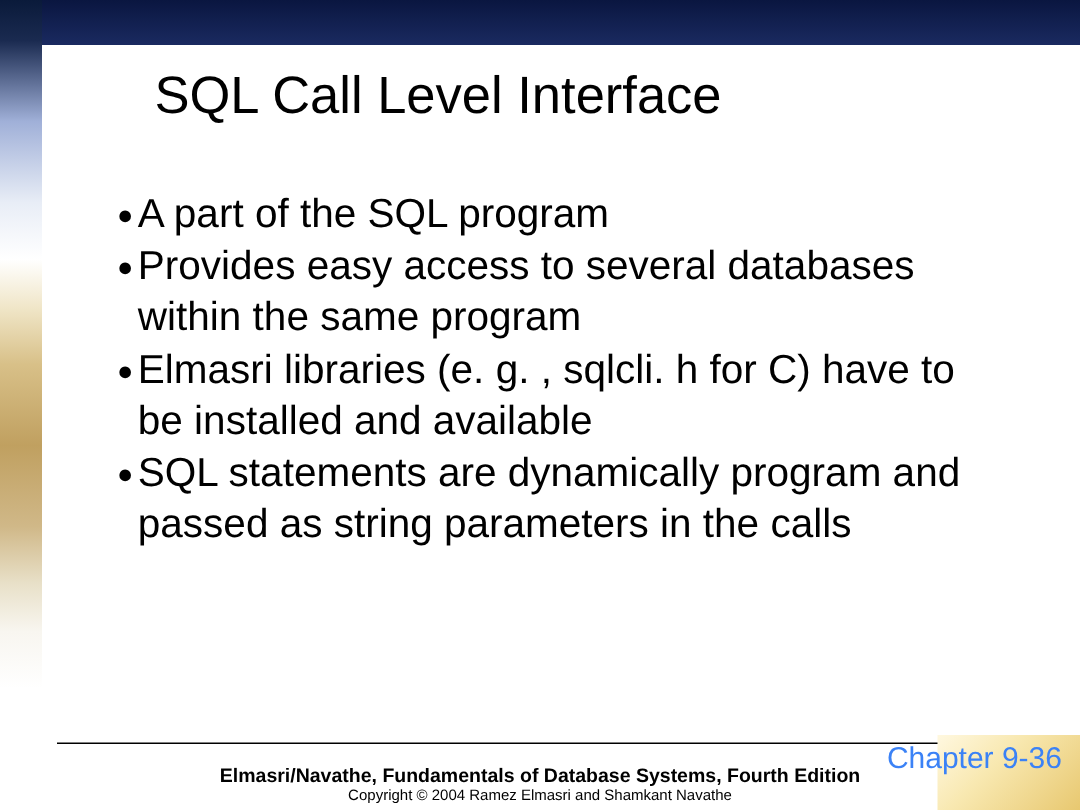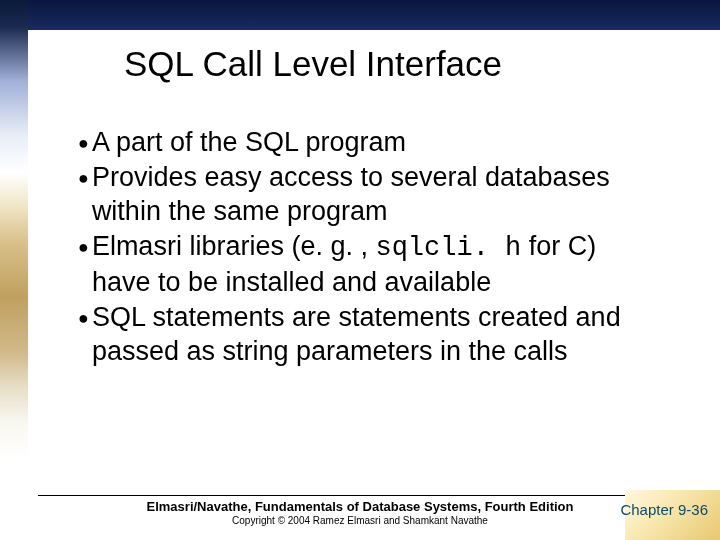--- a/index.html
+++ b/index.html
@@ -50,21 +50,20 @@
   }
   .title {
     position: absolute;
     top: 44px;
     left: 0;
     width: 584px;
     text-align: center;
     font-size: 35px;
     color: #000000;
     font-weight: normal;
-    margin-left: 21px;
   }
   .content {
     position: absolute;
     top: 126px;
     left: 78px;
     right: 60px;
     color: #000000;
   }
   .bullet-item {
     display: flex;
@@ -77,25 +76,25 @@
     flex: 0 0 auto;
     font-size: 18px;
     margin-right: 3px;
     margin-top: 6px;
     color: #000000;
   }
   .bullet-text {
     flex: 1 1 auto;
   }
   .mono {
-    font-family: Liberation Mono, monospace;
+    font-family: Liberation Sans, sans-serif;
   }
   .footer {
     position: absolute;
-    bottom: 14px;
+    bottom: 4px;
     left: 0;
     width: 720px;
     text-align: center;
   }
   .footer-line {
     position: absolute;
     bottom: 44px;
     left: 38px;
     right: 95px;
     height: 1px;
@@ -108,22 +107,22 @@
     margin-bottom: 1px;
   }
   .footer-sub {
     font-size: 10px;
     color: #000000;
   }
   .chapter {
     position: absolute;
     bottom: 22px;
     right: 12px;
-    font-size: 15px;
-    color: #0c4a6e;
+    font-size: 20px;
+    color: #3b82f6;
   }
   .right-accent {
     position: absolute;
     right: 0;
     bottom: 0;
     width: 95px;
     height: 50px;
     background: linear-gradient(135deg, #fff8e0 0%, #f8e8b0 40%, #e8c870 100%);
   }
 </style>
@@ -151,21 +150,21 @@
 
     <div class="bullet-item">
       <span class="bullet-dot">●</span>
       <span class="bullet-text">
         <span>Elmasri libraries (e. g. , </span><span class="mono">sqlcli. h</span><span> for C) have to be installed and available</span>
       </span>
     </div>
 
     <div class="bullet-item">
       <span class="bullet-dot">●</span>
-      <span class="bullet-text">SQL statements are statements created and passed as string parameters in the calls</span>
+      <span class="bullet-text">SQL statements are dynamically program and passed as string parameters in the calls</span>
     </div>
 
   </div>
 
   <div class="footer-line"></div>
 
   <div class="footer">
     <div class="footer-main">Elmasri/Navathe, Fundamentals of Database Systems, Fourth Edition</div>
     <div class="footer-sub">Copyright © 2004 Ramez Elmasri and Shamkant Navathe</div>
   </div>

